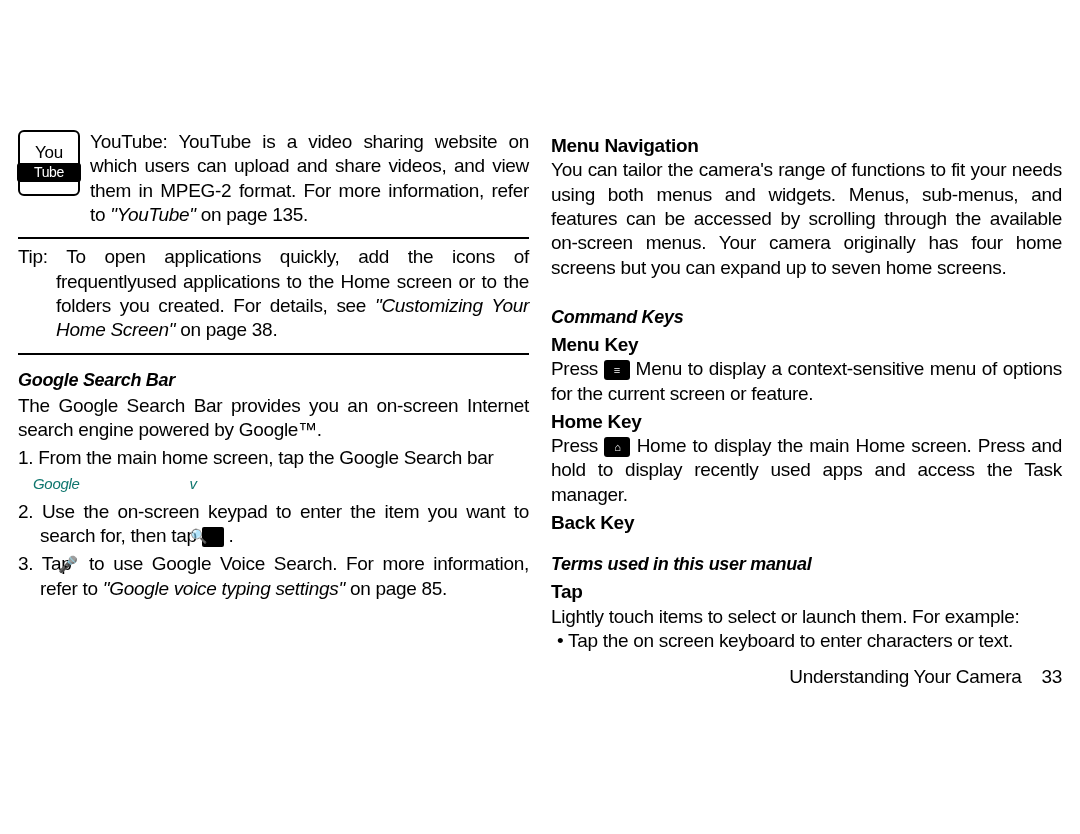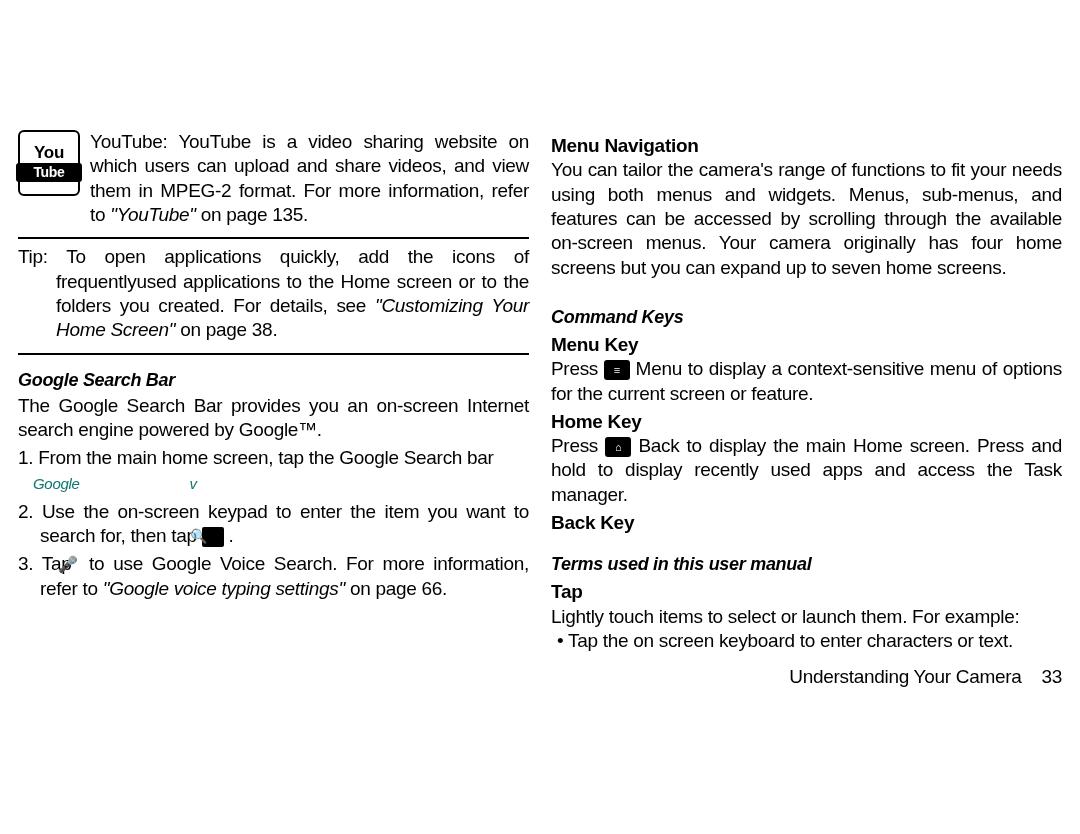--- a/index.html
+++ b/index.html
@@ -1,20 +1,20 @@
 <!DOCTYPE html>
 <html><head>
 <meta charset="utf-8">
 <style>
   html,body{margin:0;padding:0;background:#fff;font-family:Arial,Helvetica,sans-serif;color:#000;}
   .page{width:1080px;height:834px;box-sizing:border-box;padding:130px 18px 18px 18px;position:relative;}
   .cols{display:flex;gap:22px;}
   .col{width:50%;font-size:19px;line-height:1.28;letter-spacing:-0.3px;}
   .youtube-row{display:flex;align-items:flex-start;gap:10px;margin-bottom:10px;}
-  .youtube-icon{width:58px;height:62px;border:2px solid #000;border-radius:6px;display:flex;flex-direction:column;align-items:center;justify-content:center;font-weight:bold;flex:0 0 58px;}
+  .youtube-icon{width:58px;height:62px;border:2px solid #000;border-radius:6px;display:flex;flex-direction:column;align-items:center;justify-content:center;font-weight:normal;flex:0 0 58px;}
   .yt-top{font-size:17px;line-height:1;}
   .yt-bot{background:#000;color:#fff;font-size:14px;padding:1px 17px;border-radius:3px;margin-top:2px;}
   .divider{border-top:2px solid #000;margin:10px 0 6px 0;}
   .hanging{padding-left:38px;text-indent:-38px;}
   .section-head{font-weight:bold;font-style:italic;font-size:18px;margin-top:14px;margin-bottom:2px;}
   .sub-head{font-weight:bold;margin-top:4px;}
   .justify{text-align:justify;text-justify:inter-word;}
   .num-item{padding-left:22px;text-indent:-22px;margin-top:4px;}
   .search-icon{display:inline-flex;width:22px;height:20px;background:#000;color:#fff;align-items:center;justify-content:center;font-size:14px;vertical-align:middle;border-radius:2px;}
   .mic-icon{display:inline-block;font-size:16px;vertical-align:middle;}
@@ -59,40 +59,40 @@
       <div class="placeholder-bar">
         <span>Google</span>
         <span>v</span>
       </div>
 
       <div class="num-item justify">
         <span>2. Use the on-screen keypad to enter the item you want to search for, then tap </span><span class="search-icon">🔍</span><span> .</span>
       </div>
 
       <div class="num-item justify">
-        <span>3. Tap </span><span class="mic-icon">🎤</span><span> to use Google Voice Search. For more information, refer to </span><span class="italic-ref">"Google voice typing settings"</span><span> on page 66.</span>
+        <span>3. Tap </span><span class="mic-icon">🎤</span><span> to use Google Voice Search. For more information, refer to </span><span class="italic-ref">"Google voice typing settings"</span><span> on page 85.</span>
       </div>
 
     </div>
 
     <div class="col">
 
       <div class="sub-head">Menu Navigation</div>
       <div class="justify">You can tailor the camera's range of functions to fit your needs using both menus and widgets. Menus, sub-menus, and features can be accessed by scrolling through the available on-screen menus. Your camera originally has four home screens but you can expand up to seven home screens.</div>
 
       <div class="section-head" style="margin-top:26px;">Command Keys</div>
 
       <div class="sub-head">Menu Key</div>
       <div class="justify">
         <span>Press </span><span class="key-icon">≡</span> <b>Menu</b><span> to display a context-sensitive menu of options for the current screen or feature.</span>
       </div>
 
       <div class="sub-head">Home Key</div>
       <div class="justify">
-        <span>Press </span><span class="key-icon">⌂</span> <b>Back</b><span> to display the main Home screen. Press and hold to display recently used apps and access the Task manager.</span>
+        <span>Press </span><span class="key-icon">⌂</span> <b>Home</b><span> to display the main Home screen. Press and hold to display recently used apps and access the Task manager.</span>
       </div>
 
       <div class="sub-head">Back Key</div>
 
       <div class="section-head" style="margin-top:18px;">Terms used in this user manual</div>
       <div class="sub-head">Tap</div>
       <div class="justify">Lightly touch items to select or launch them. For example:</div>
       <div class="bullet">• Tap the on screen keyboard to enter characters or text.</div>
 
       <div class="footer-line">

